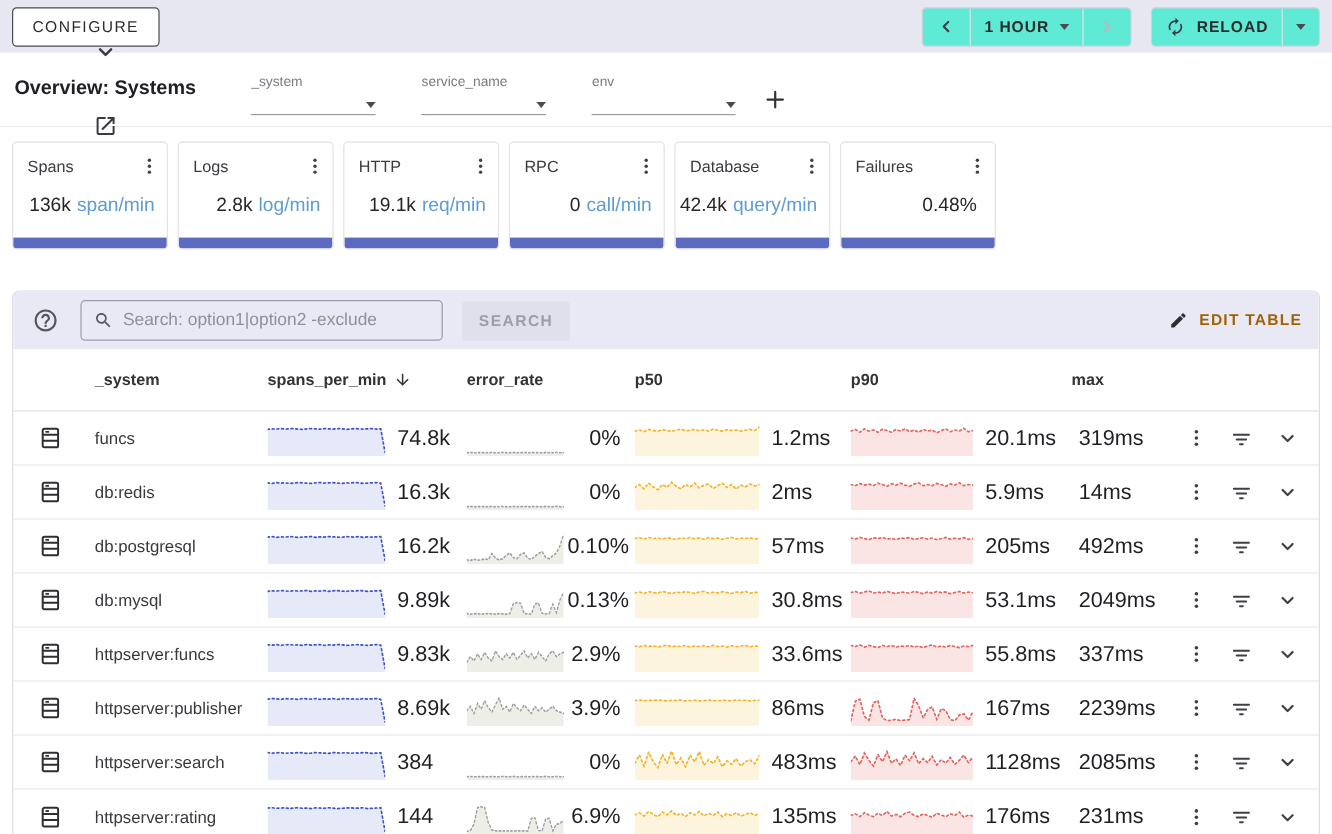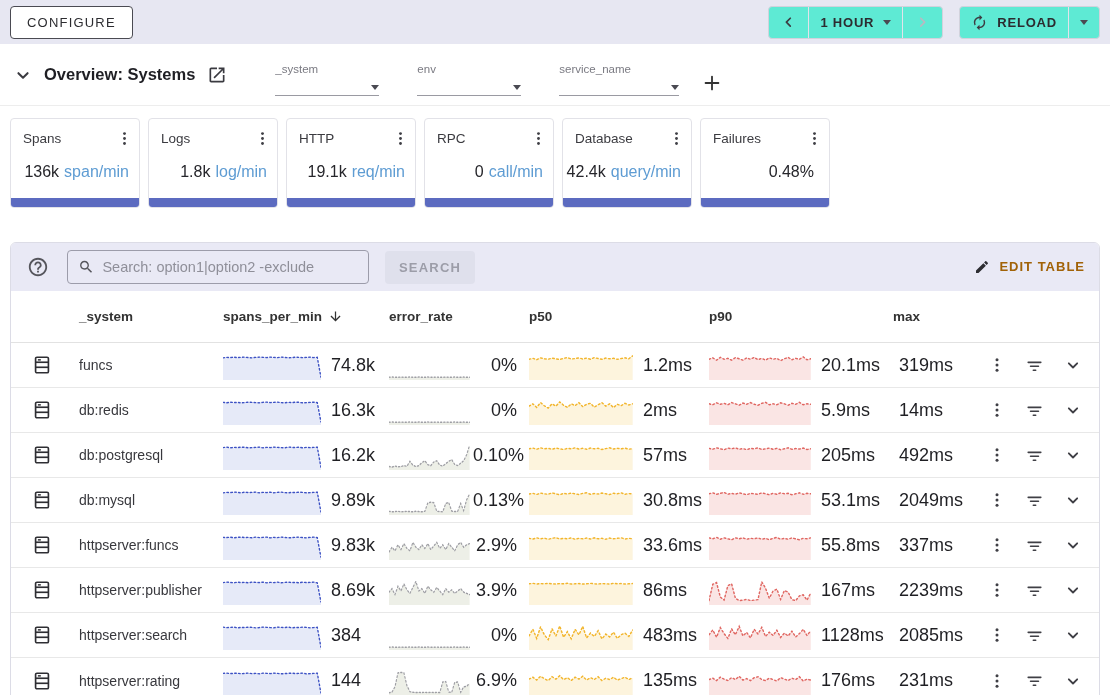--- a/index.html
+++ b/index.html
@@ -16,21 +16,21 @@
   .seg { display:flex; align-items:center; justify-content:center; padding:0 11px; cursor:pointer; color:#3c3c42; gap:9px; }
   .seg + .seg { border-left:1px solid #e3e3eb; }
   .seg.disabled { color:#b9b9c1; }
   .seg-label { font-size:13px; font-weight:700; letter-spacing:.8px; color:#2c2c30; }
   .tri { width:0; height:0; border-left:4.5px solid transparent; border-right:4.5px solid transparent;
     border-top:5px solid #4a4a52; display:inline-block; }
 
   
   .section-head { height:62px; background:#fff; display:flex; align-items:center; padding:0 12px;
     border-bottom:1px solid #ededed; }
-  .title-wrap { display:flex; align-items:center; gap:10px; }
+  .title-wrap { display:flex; align-items:center; gap:10px;flex-direction:column; }
   .page-title { font-size:16.5px; font-weight:700; color:#1f1f24; }
   .filters { display:flex; gap:38px; margin-left:46px; margin-top:10px; }
   .filter { width:104px; cursor:pointer; }
   .filter:nth-child(3) { width:120px; }
   .filter-label { font-size:11.5px; color:#7a7a82; display:block; margin-bottom:10px; }
   .filter-control { border-bottom:1px solid #9a9aa2; padding-bottom:5px; display:flex; justify-content:flex-end; }
   .plus-btn { margin-left:22px; margin-top:16px; background:none; border:none; cursor:pointer; color:#333; display:flex; }
 
   
   .cards { display:flex; gap:8px; padding:12px 10px 12px; }
@@ -121,28 +121,28 @@
 
   <div class="filters" id="filters-mount">
   <div class="filter">
     <span class="filter-label">_system</span>
     <div class="filter-control">
       <span class="tri"></span>
     </div>
   </div>
 
   <div class="filter">
-    <span class="filter-label">env</span>
+    <span class="filter-label">service_name</span>
     <div class="filter-control">
       <span class="tri"></span>
     </div>
   </div>
 
   <div class="filter">
-    <span class="filter-label">service_name</span>
+    <span class="filter-label">env</span>
     <div class="filter-control">
       <span class="tri"></span>
     </div>
   </div>
 </div>
 
   <button class="plus-btn">
     <svg width="22" height="22" viewBox="0 0 24 24" fill="none" stroke="#333" stroke-width="2" stroke-linecap="round">
         <path d="M12 5v14M5 12h14"></path>
       </svg>
@@ -173,21 +173,21 @@
       <span class="card-title">Logs</span>
       <span class="icon-btn">
         <svg width="17" height="17" viewBox="0 0 24 24" fill="currentColor">
             <circle cx="12" cy="5" r="2"></circle>
             <circle cx="12" cy="12" r="2"></circle>
             <circle cx="12" cy="19" r="2"></circle>
           </svg>
       </span>
     </div>
     <div class="card-value">
-      <span>1.8k</span>
+      <span>2.8k</span>
       <span class="card-unit">log/min</span>
     </div>
     <div class="card-bar"></div>
   </div>
 
   <div class="card">
     <div class="card-head">
       <span class="card-title">HTTP</span>
       <span class="icon-btn">
         <svg width="17" height="17" viewBox="0 0 24 24" fill="currentColor">

